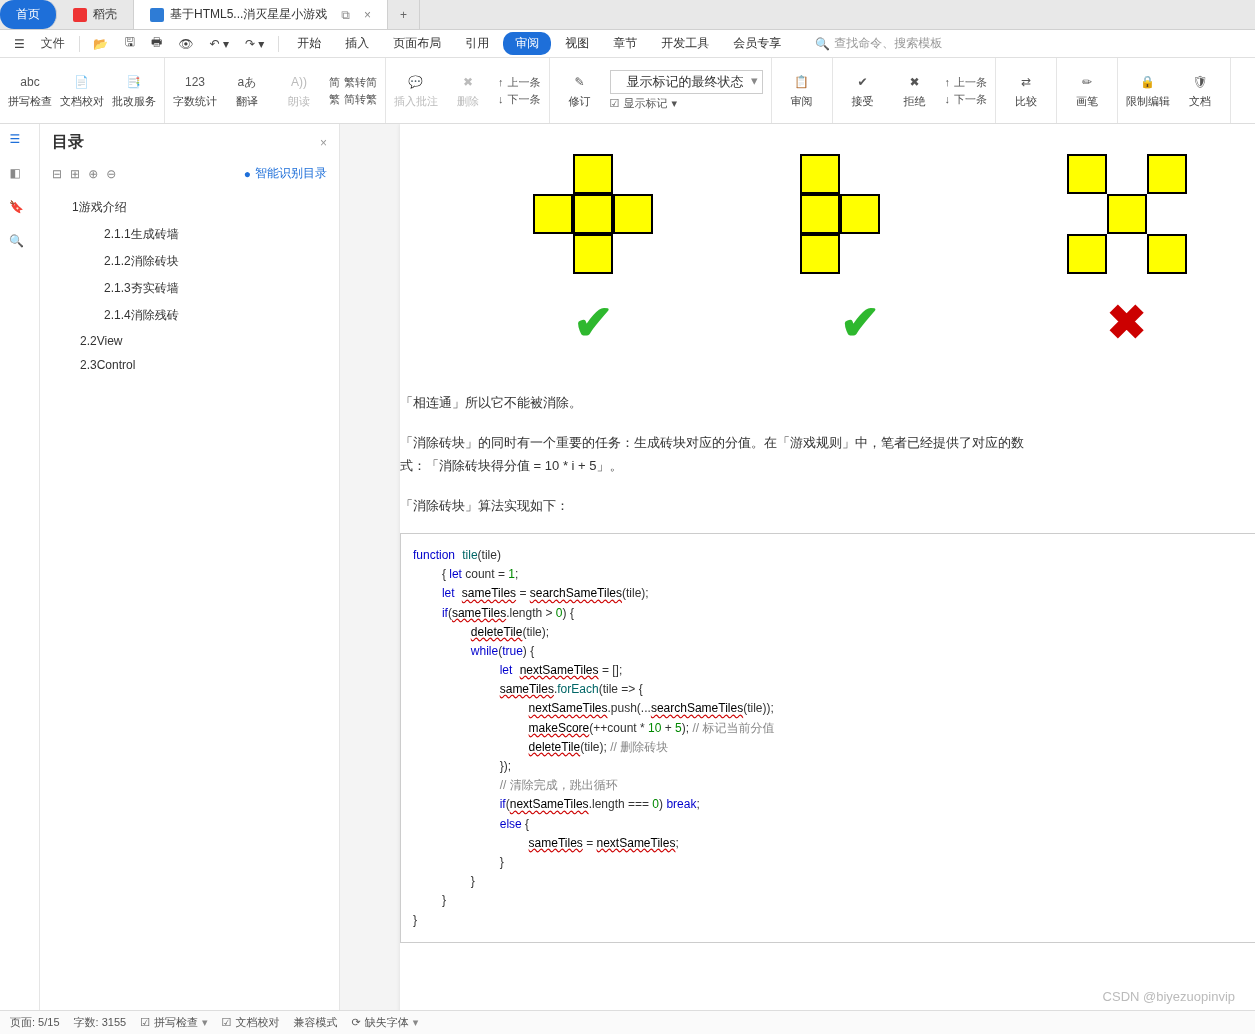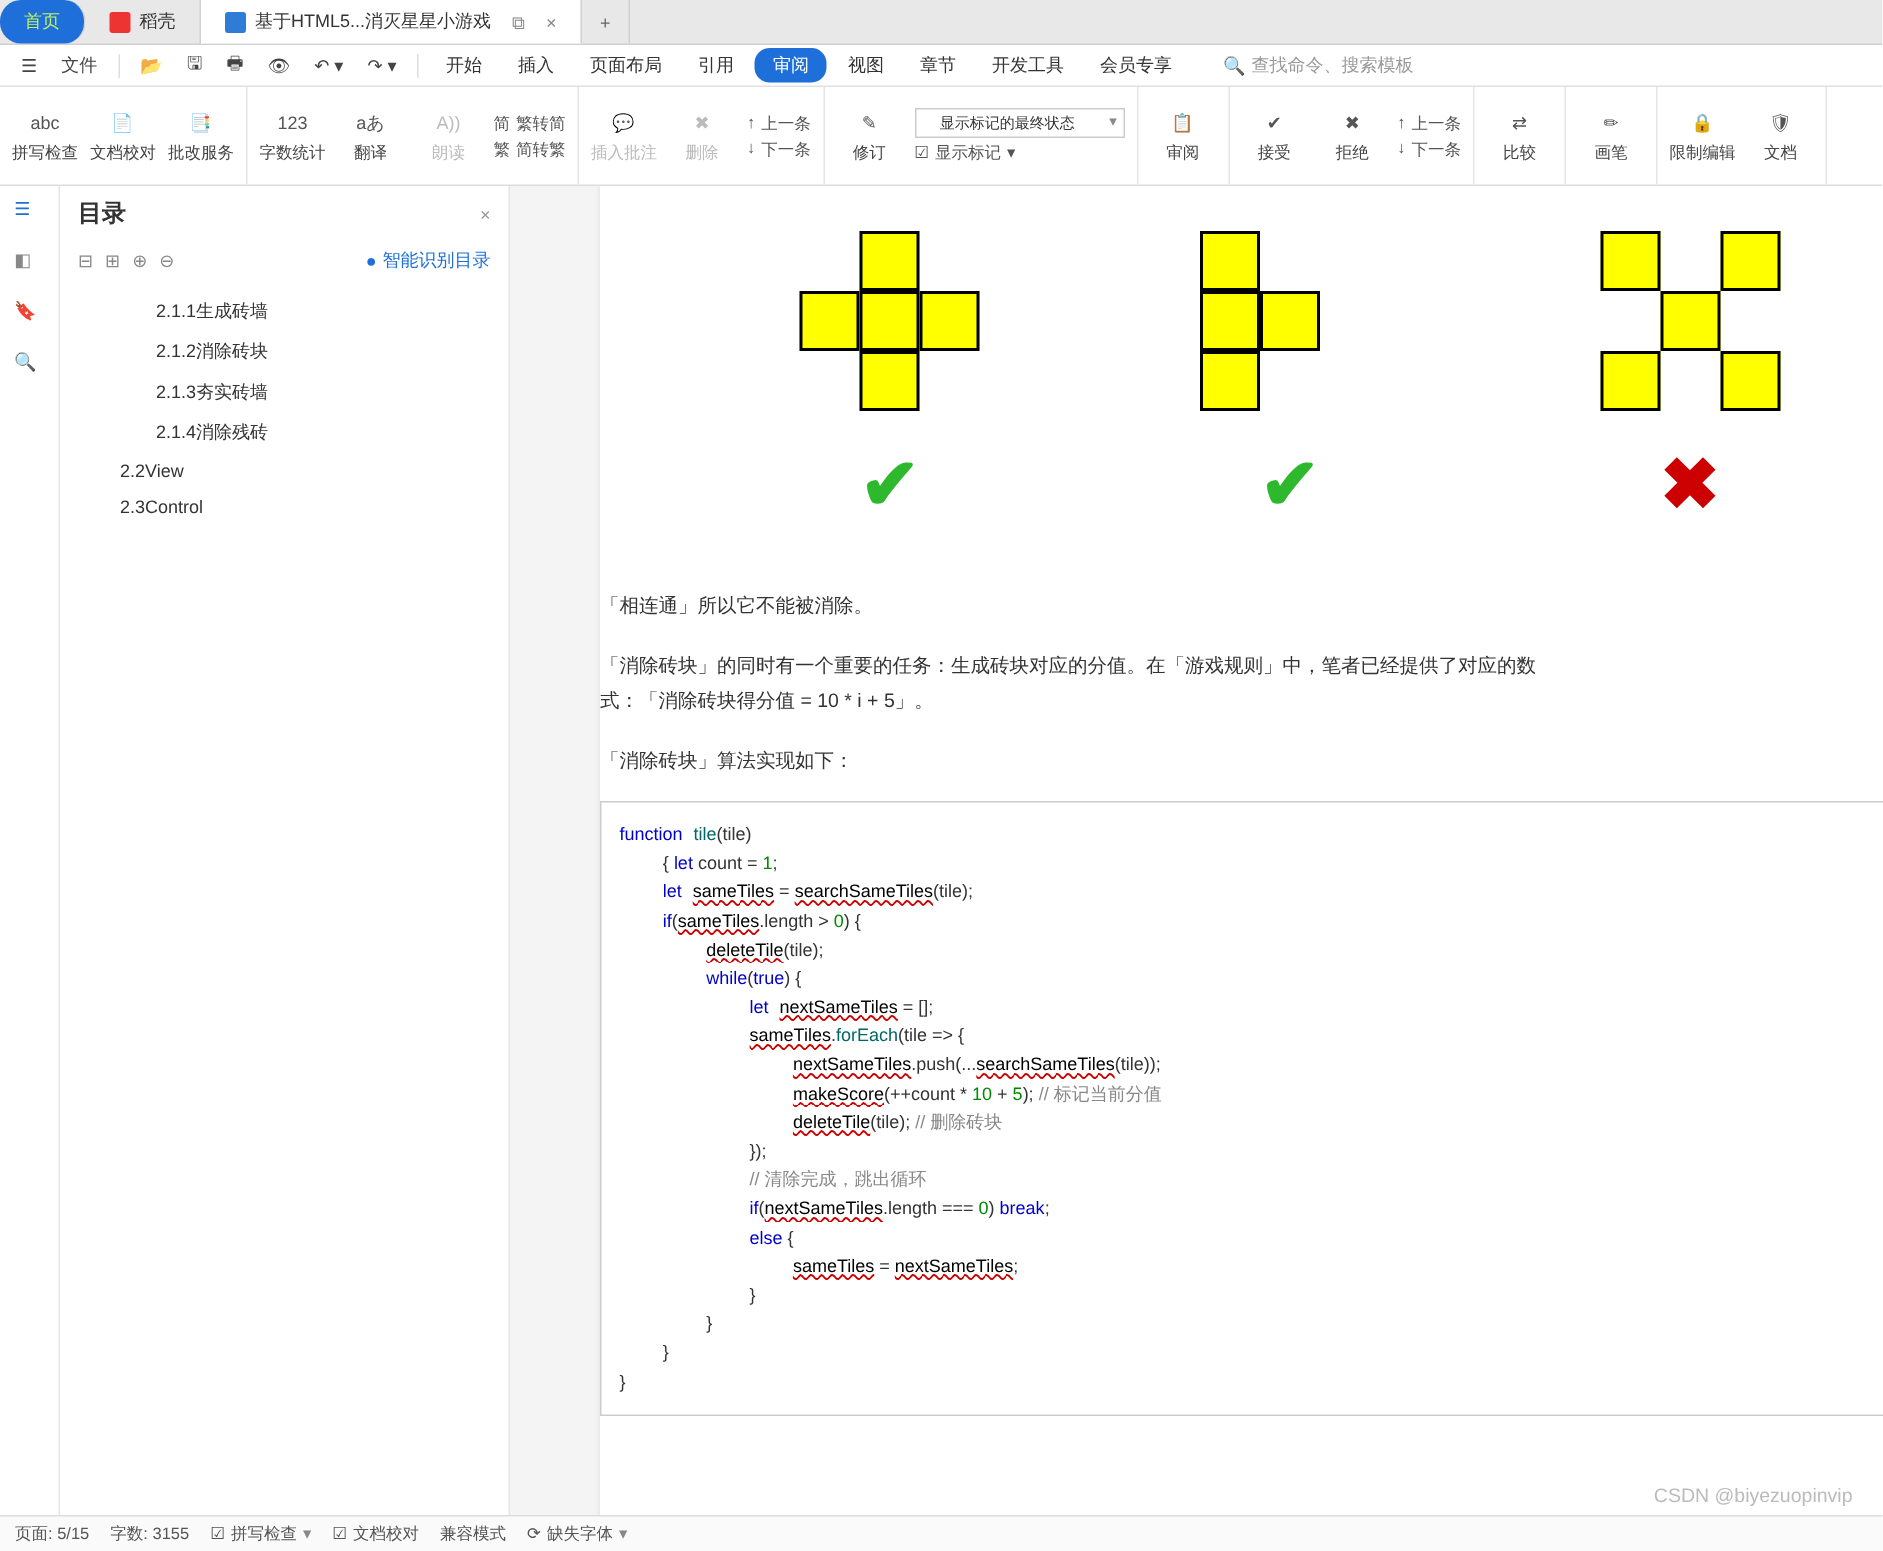--- a/index.html
+++ b/index.html
@@ -1,21 +1,21 @@
 <!DOCTYPE html>
 <html><head>
 <meta charset="utf-8">
 <style>
 * { margin: 0; padding: 0; box-sizing: border-box; font-family: "Microsoft YaHei", sans-serif; }
 body { width: 1255px; height: 1034px; overflow: hidden; background: #fff; font-size: 12px; color: #333; }
 
 
 .tabs { display: flex; height: 30px; background: #e8e8e8; border-bottom: 1px solid #d0d0d0; align-items: stretch; }
 .tab { display: flex; align-items: center; padding: 0 16px; border-right: 1px solid #d0d0d0; cursor: pointer; gap: 6px; }
-.tab.home { background: #1e6fd9; color: #bef264; border-radius: 14px; }
+.tab.home { background: #1e6fd9; color: #ffffff; border-radius: 14px; }
 .tab.doc { background: #fff; }
 .tab .badge { width: 14px; height: 14px; background: #e33; border-radius: 2px; }
 .tab .wicon { width: 14px; height: 14px; background: #2e7cd6; border-radius: 2px; display:inline-block; }
 .tab .xbtn { margin-left: 8px; color: #888; }
 .tab.plus { padding: 0 12px; color: #666; }
 
 
 .menubar { display: flex; align-items: center; height: 28px; border-bottom: 1px solid #e0e0e0; padding: 0 8px; gap: 4px; }
 .mb-btn { padding: 4px 6px; color: #444; cursor: pointer; }
 .mb-sep { width: 1px; height: 16px; background: #ddd; margin: 0 4px; }
@@ -25,21 +25,21 @@
 
 
 .ribbon { display: flex; height: 66px; border-bottom: 1px solid #ddd; }
 .rgroup { display: flex; flex-direction: row; align-items: stretch; border-right: 1px solid #e5e5e5; padding: 4px 8px; gap: 8px; }
 .rbtn { display: flex; flex-direction: column; align-items: center; justify-content: center; min-width: 44px; cursor: pointer; gap: 2px; }
 .rbtn .icn { width: 20px; height: 20px; display: flex; align-items: center; justify-content: center; color: #555; }
 .rbtn .lbl { font-size: 11px; color: #444; white-space: nowrap; }
 .rbtn.dim .icn, .rbtn.dim .lbl { color: #bbb; }
 .rstack { display: flex; flex-direction: column; justify-content: center; gap: 2px; }
 .rstack .row { display: flex; align-items: center; gap: 4px; font-size: 11px; color: #555; white-space: nowrap; }
-.sel { border: 1px solid #ccc; padding: 2px 18px 2px 16px; font-size: 10px; position: relative; min-width: 140px; }
+.sel { border: 1px solid #ccc; padding: 2px 18px 2px 16px; font-size: 13px; position: relative; min-width: 140px; }
 .sel::after { content: "▾"; position: absolute; right: 4px; color: #888; }
 
 
 .main { display: flex; height: calc(100% - 30px - 28px - 66px - 24px); }
 .sidebar-icons { width: 40px; border-right: 1px solid #e5e5e5; display: flex; flex-direction: column; align-items: center; padding-top: 8px; gap: 14px; }
 .sidebar-icons .sicon { width: 20px; height: 20px; color: #888; cursor: pointer; }
 .sidebar-icons .sicon.active { color: #1e6fd9; }
 
 .outline { width: 300px; border-right: 1px solid #e5e5e5; display: flex; flex-direction: column; }
 .outline-h { display: flex; align-items: center; justify-content: space-between; padding: 8px 12px; }
@@ -252,20 +252,21 @@
         <span>⊞</span>
         <span>⊕</span>
         <span>⊖</span>
       </div>
       <div class="smart">
           <span>●</span>
           <span>智能识别目录</span>
         </div>
     </div>
     <div class="tree">
+      <div class="node lvl1">1游戏介绍</div>
       <div class="node lvl3">2.1.1生成砖墙</div>
       <div class="node lvl3">2.1.2消除砖块</div>
       <div class="node lvl3">2.1.3夯实砖墙</div>
       <div class="node lvl3">2.1.4消除残砖</div>
       <div class="node lvl2">2.2View</div>
       <div class="node lvl2">2.3Control</div>
     </div>
   </div>
 
   <div class="doc-area">

